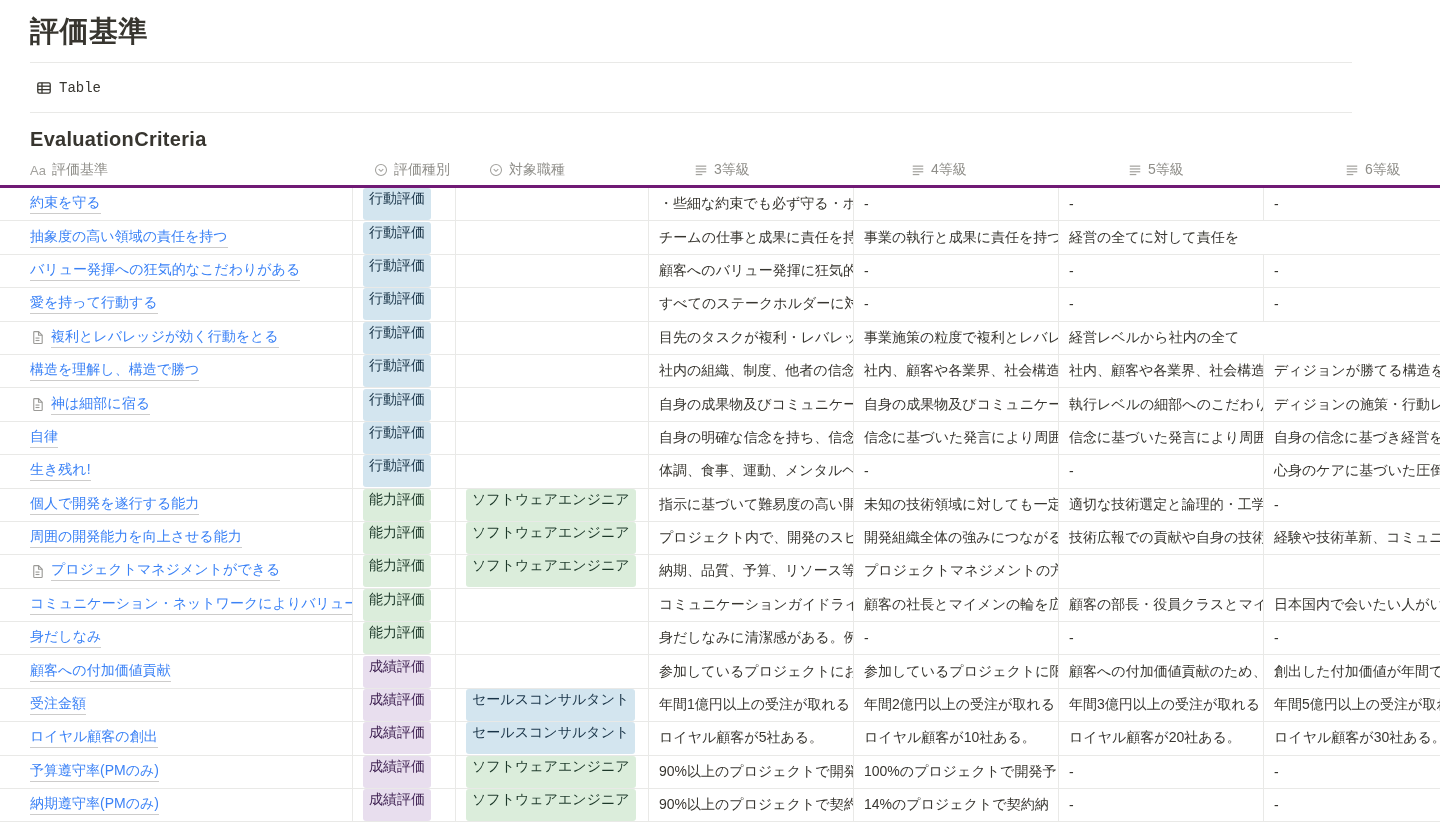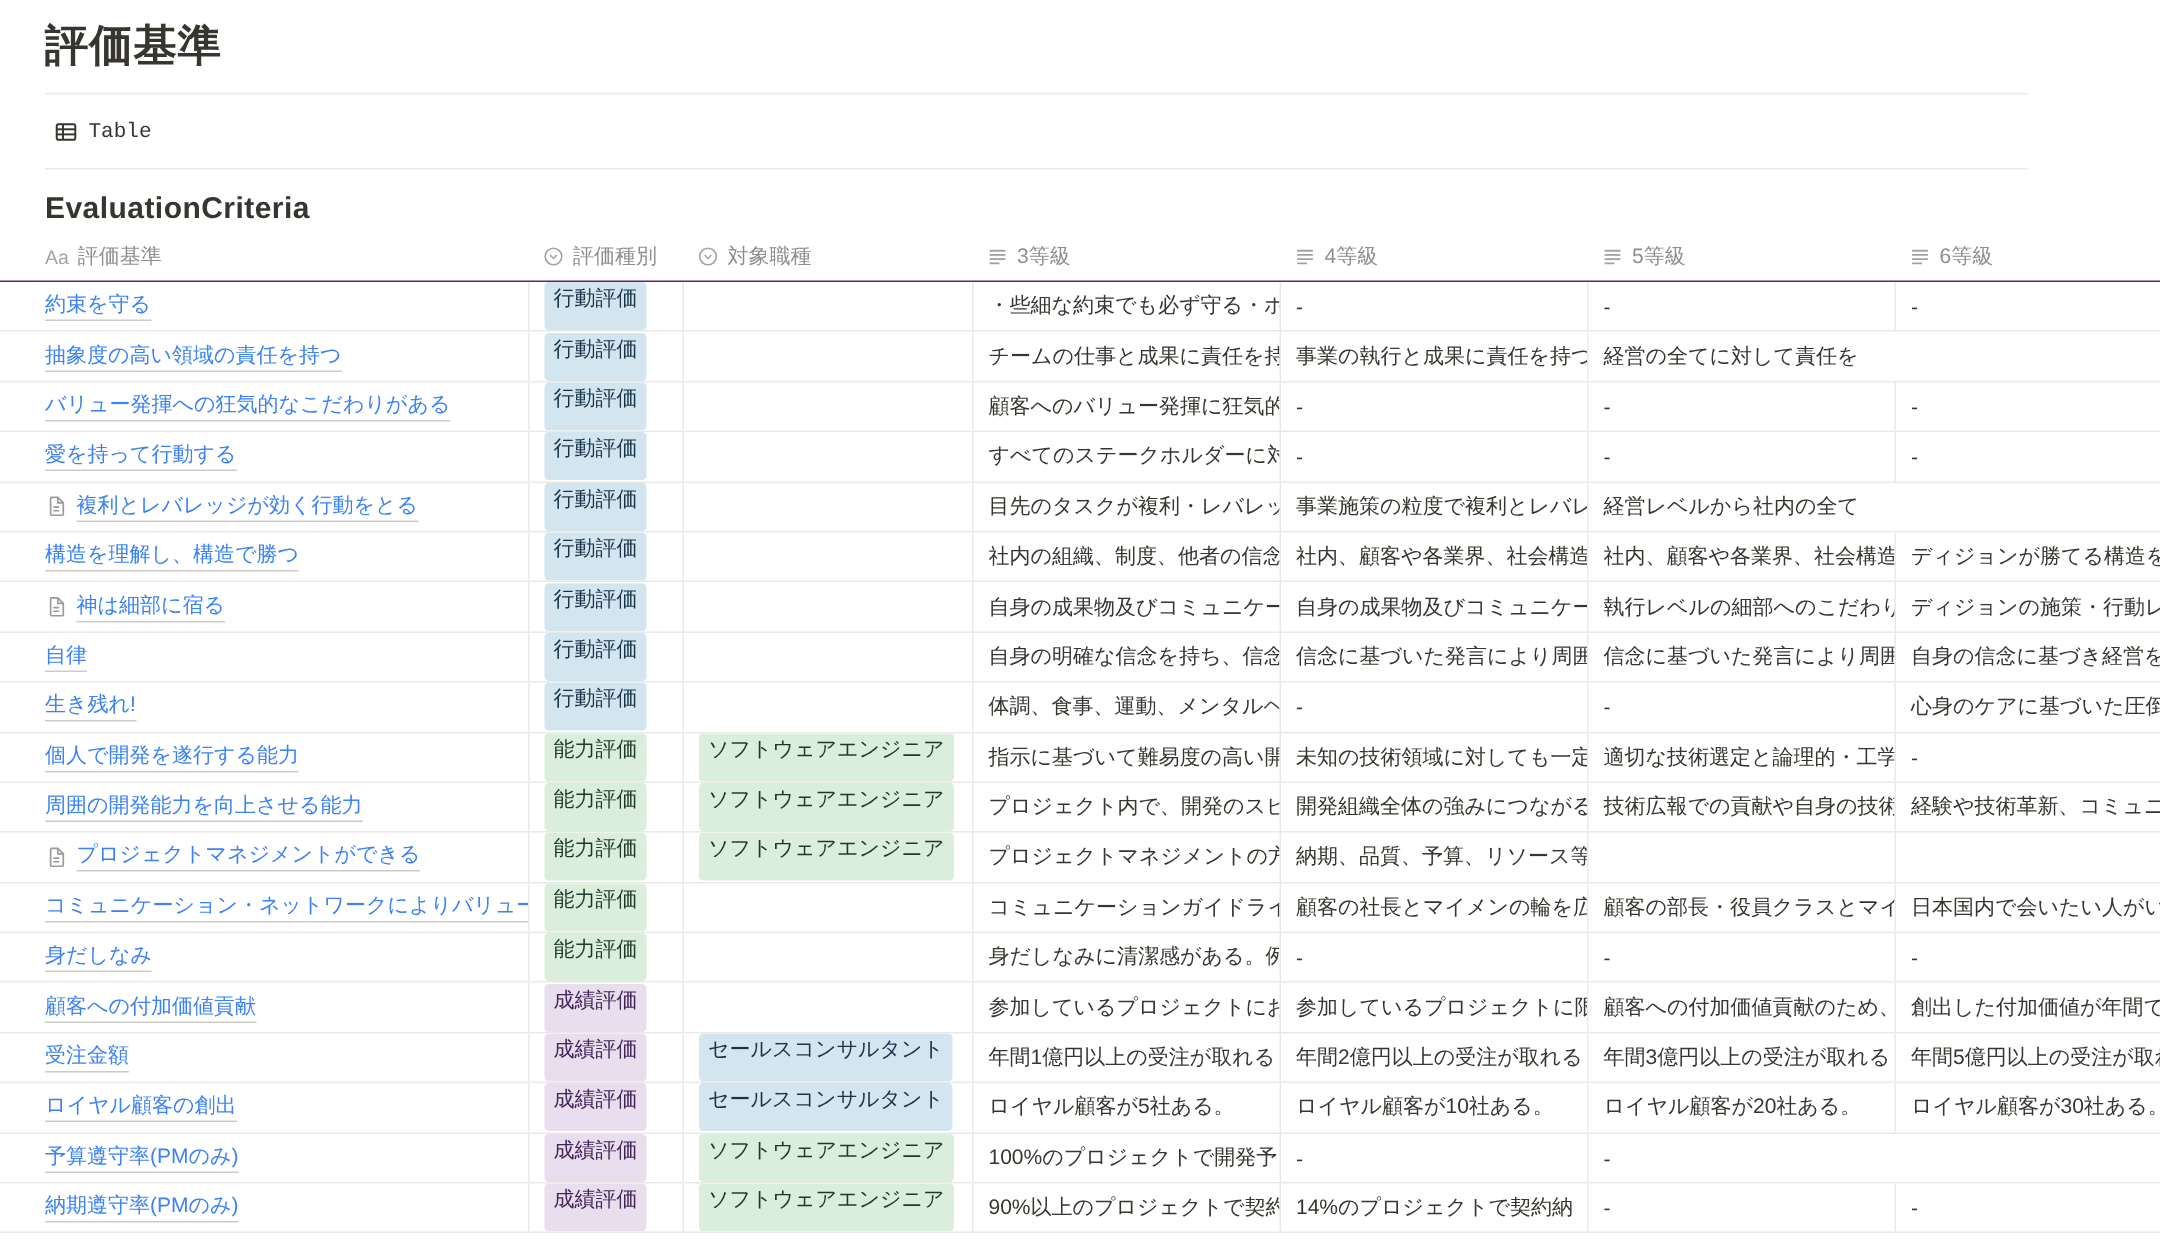--- a/index.html
+++ b/index.html
@@ -17,21 +17,21 @@
   .view-bar { padding:16px 0 15px 36px; display:flex; align-items:center;font-family:Liberation Mono, monospace; }
   .view-tab { display:flex; align-items:center; gap:7px; cursor:pointer; }
   .view-tab svg { display:block; color:#37352f; }
   .view-tab-label { font-size:14px; font-weight:500; line-height:18px; color:#37352f; }
   .divider2 { border-top:1px solid #e9e9e7; margin:0 88px 0 30px; }
   .table-title {
     margin:0; padding:13px 0 0 30px;
     font-size:20px; line-height:26px; font-weight:700; letter-spacing:.3px;
   }
   .grid { width:1440px; overflow:hidden; margin-top:3px; }
-  .header-row { display:flex; height:33px; align-items:flex-end; border-bottom:1px solid #701a75; }
+  .header-row { display:flex; height:33px; align-items:flex-end; border-bottom:3px solid #701a75;gap:12px; }
   .hcell {
     flex:none; height:100%; display:flex; align-items:center; gap:6px;
     padding:0 10px; color:#8f8e89; font-size:14px; white-space:nowrap; overflow:hidden;
   }
   .hcell .hicon { color:#a3a29e; display:flex; align-items:center; }
   .hicon-aa { font-size:13px; font-weight:400; letter-spacing:0; }
   .row { display:flex; height:33.4px; border-bottom:1px solid #e9e9e7; }
   .cell {
     flex:none; height:100%; display:flex; align-items:center;
     padding:0 10px; font-size:14px; white-space:nowrap; overflow:hidden;
@@ -403,26 +403,26 @@
             </svg>
           </span>
           <span class="row-title">プロジェクトマネジメントができる</span>
         </div>
         <div class="cell c1">
           <span class="tag" style="background: rgb(219, 237, 219); color: rgb(28, 56, 41);">能力評価</span>
         </div>
         <div class="cell c2">
           <span class="tag" style="background: rgb(219, 237, 219); color: rgb(28, 56, 41);">ソフトウェアエンジニア</span>
         </div>
+        <div class="cell c3">
+          <span class="grade-text">納期、品質、予算、リソース等</span>
+        </div>
         <div class="cell c4">
           <span class="grade-text">プロジェクトマネジメントの方</span>
         </div>
-        <div class="cell c3">
-          <span class="grade-text">納期、品質、予算、リソース等</span>
-        </div>
         <div class="cell c5">
           <span class="grade-text"></span>
         </div>
         <div class="cell c6">
           <span class="grade-text"></span>
         </div>
       </div>
       <div class="row">
         <div class="cell c0">
           <span class="row-title">コミュニケーション・ネットワークによりバリュー</span>
@@ -534,20 +534,23 @@
       </div>
       <div class="row">
         <div class="cell c0">
           <span class="row-title">予算遵守率(PMのみ)</span>
         </div>
         <div class="cell c1">
           <span class="tag" style="background: rgb(232, 222, 238); color: rgb(65, 36, 84);">成績評価</span>
         </div>
         <div class="cell c2">
           <span class="tag" style="background: rgb(219, 237, 219); color: rgb(28, 56, 41);">ソフトウェアエンジニア</span>
+        </div>
+        <div class="cell c3">
+          <span class="grade-text">90%以上のプロジェクトで開発</span>
         </div>
         <div class="cell c4">
           <span class="grade-text">100%のプロジェクトで開発予</span>
         </div>
         <div class="cell c5">
           <span class="grade-text">-</span>
         </div>
         <div class="cell c6">
           <span class="grade-text">-</span>
         </div>

